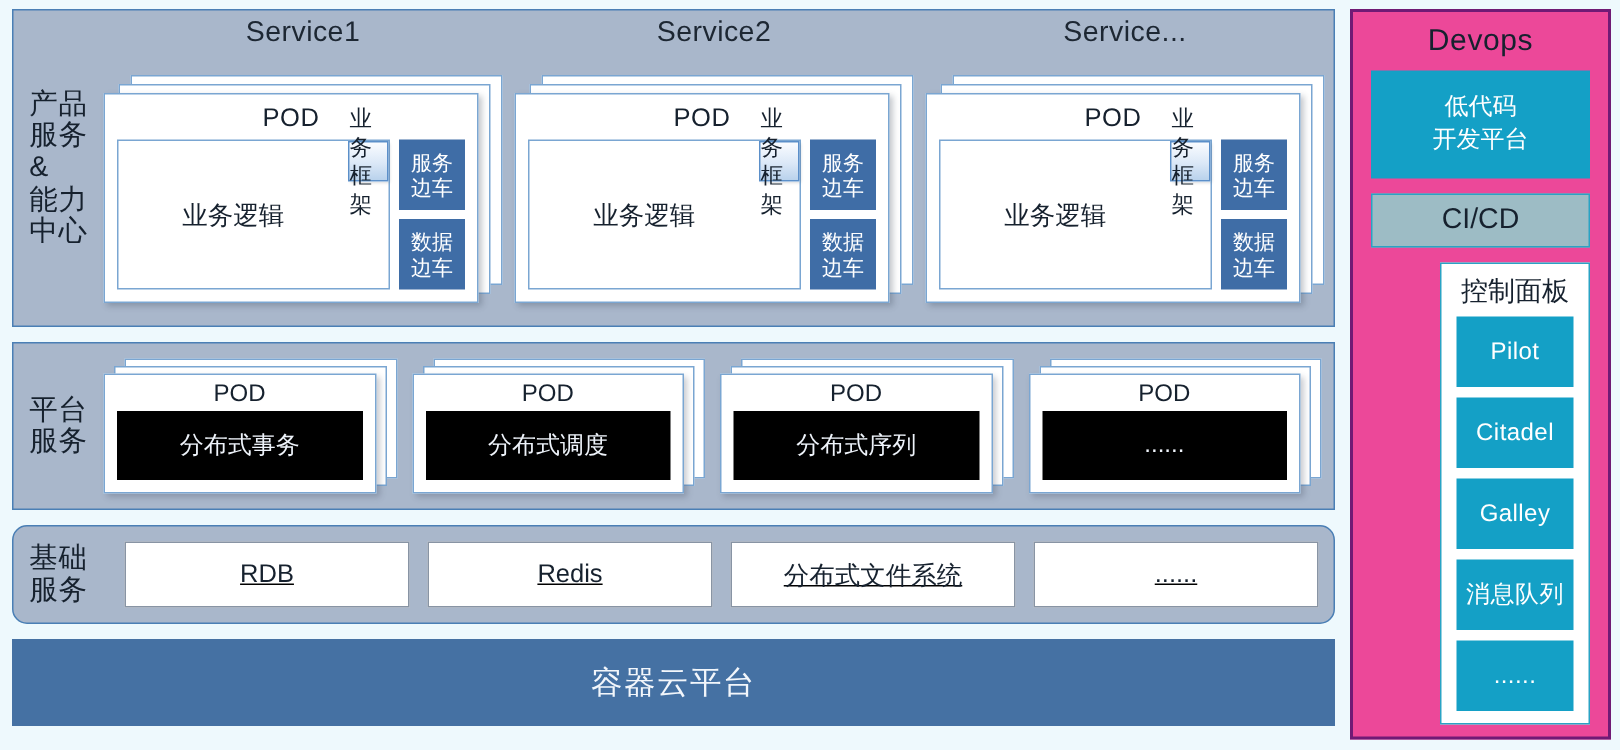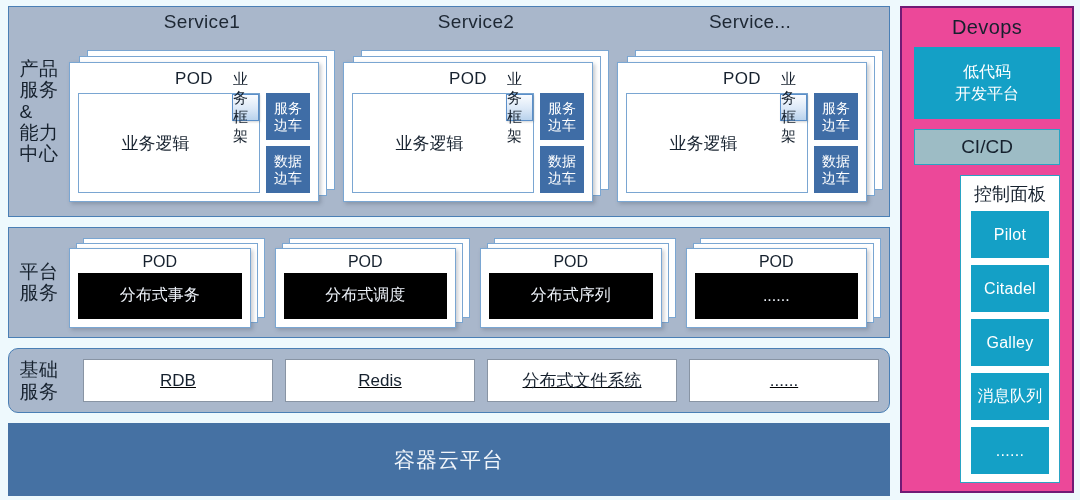--- a/index.html
+++ b/index.html
@@ -111,21 +111,21 @@
   .band-basic{height:66px;border-radius:10px;}
   .basic-row{display:flex;flex:1;gap:12px;padding:10px 10px 10px 14px;align-items:stretch;text-decoration:underline;}
   .basic-box{
     flex:1;background:#ffffff;border:1px solid #8894a4;box-sizing:border-box;
     display:flex;align-items:center;justify-content:center;
     font-size:17px;color:#16212e;
   }
 
   
   .cloud-bar{
-    height:73px;background:#4571a3;border:1px solid #3a63923;
+    height:58px;background:#4571a3;border:1px solid #3a63923;
     display:flex;align-items:center;justify-content:center;
     color:#f2f6fb;font-size:21px;letter-spacing:1px;
   }
 
   
   .sidebar{
     position:absolute;left:900px;top:6px;width:174px;height:487px;
     background:#ec4899;border:2px solid #701a75;box-sizing:border-box;
     padding:6px 12px 8px 12px;
     display:flex;flex-direction:column;

